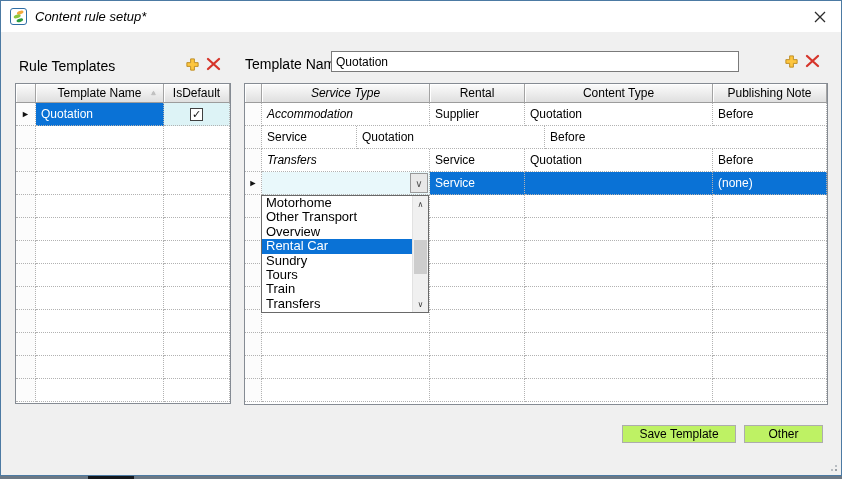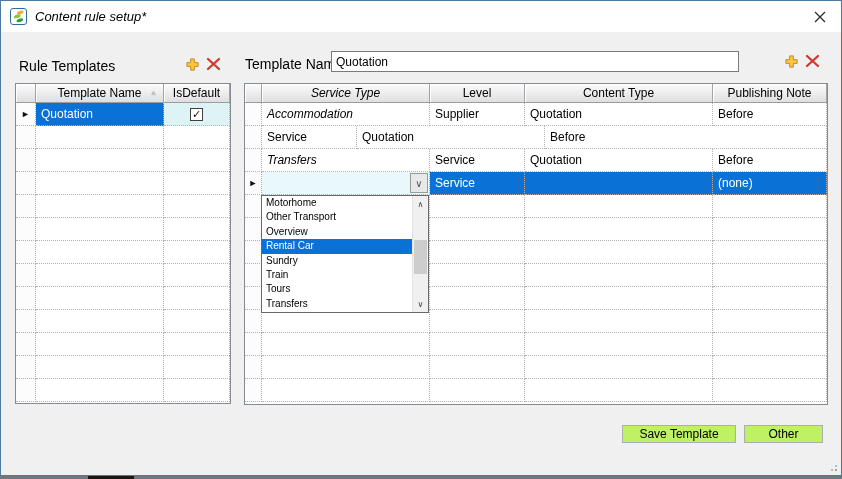--- a/index.html
+++ b/index.html
@@ -52,21 +52,21 @@
   
   .combo-cell { background:#e9f8fb; position:relative; padding-right:20px; }
   .combo-btn { position:absolute; right:1px; top:1px; width:18px; height:20px; background:#e8e8e8;
                border:1px solid #999; display:flex; align-items:center; justify-content:center;
                font-size:10px; color:#555; cursor:pointer; }
 
   
   .dd { position:absolute; left:260px; top:194px; width:168px; height:118px; background:#fff;
         border:1px solid #696969; display:flex; z-index:5; }
   .dd-items { flex:1; overflow:hidden; }
-  .dd-item { height:14.4px; line-height:14.4px; padding-left:4px; font-size:10px; color:#000;
+  .dd-item { height:14.4px; line-height:14.4px; padding-left:4px; font-size:13px; color:#000;
              white-space:nowrap; cursor:pointer; }
   .dd-item.hl { background:#0a72d6; color:#fff; }
   .dd-scroll { width:16px; flex:none; background:#f0f0f0; border-left:1px solid #e2e2e2;
                position:relative; }
   .dd-arrow { position:absolute; left:0; width:100%; height:14px; display:flex; align-items:center;
               justify-content:center; font-size:8px; color:#3d3d3d; cursor:pointer; }
   .dd-thumb { position:absolute; left:1px; width:13px; top:44px; height:34px; background:#cdcdcd; }
 
   .tn-input { position:absolute; left:330px; top:50px; width:408px; height:21px;
               border:1px solid #7a7a7a; font-family:inherit; font-size:12px; padding:0 4px;
@@ -210,21 +210,21 @@
       </svg>
     </div>
 
     <div class="table" style="left:243px; top:82px; width:584px; height:322px;">
       <div class="thead">
         <div class="th r-c0"></div>
         <div class="th r-c1">
           <span>Service Type</span>
         </div>
         <div class="th r-c2">
-          <span>Level</span>
+          <span>Rental</span>
         </div>
         <div class="th r-c3">
           <span>Content Type</span>
         </div>
         <div class="th r-c4">
           <span>Publishing Note</span>
         </div>
       </div>
       <div id="right-rows">
           <div class="row">
@@ -326,22 +326,22 @@
         </div>
     </div>
 
     <div class="dd">
       <div class="dd-items" id="dd-items">
           <div class="dd-item">Motorhome</div>
           <div class="dd-item">Other Transport</div>
           <div class="dd-item">Overview</div>
           <div class="dd-item hl">Rental Car</div>
           <div class="dd-item">Sundry</div>
+          <div class="dd-item">Tours</div>
           <div class="dd-item">Train</div>
-          <div class="dd-item">Tours</div>
           <div class="dd-item">Transfers</div>
         </div>
       <div class="dd-scroll">
         <div class="dd-arrow" style="top:1px;">∧</div>
         <div class="dd-thumb"></div>
         <div class="dd-arrow" style="bottom:1px;">∨</div>
       </div>
     </div>
 
     <button class="btn btn-save">Save Template</button>

